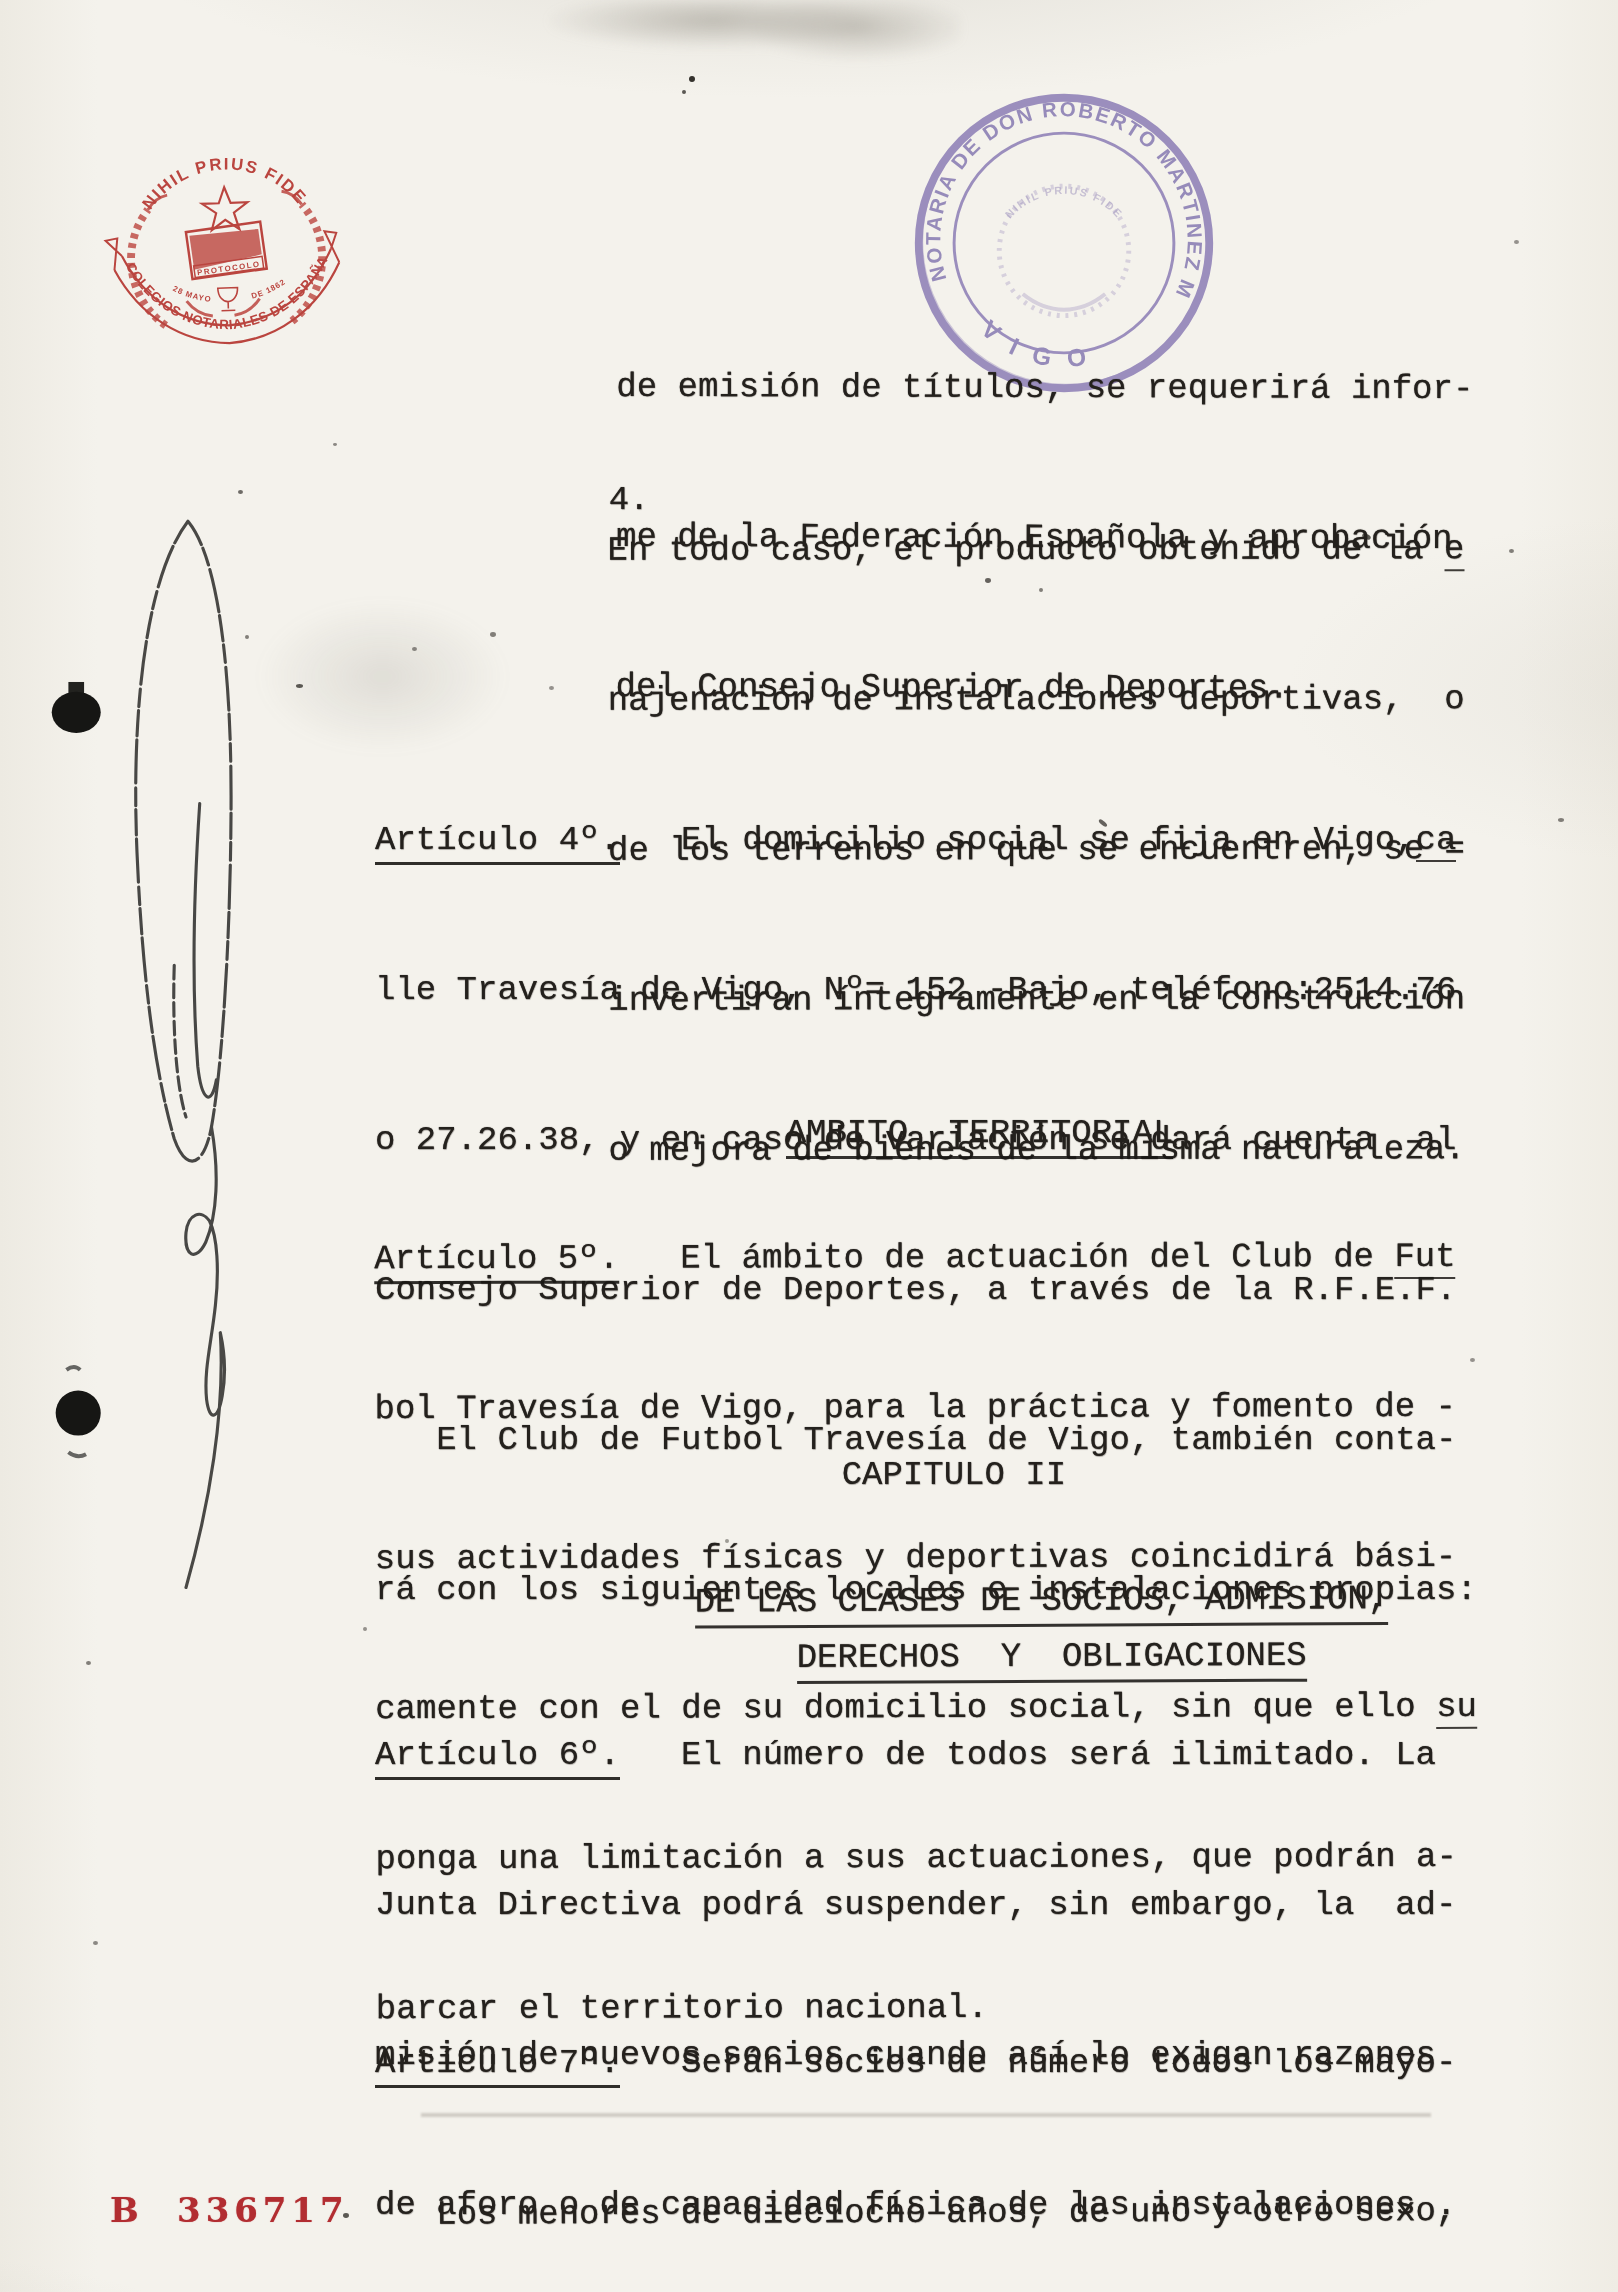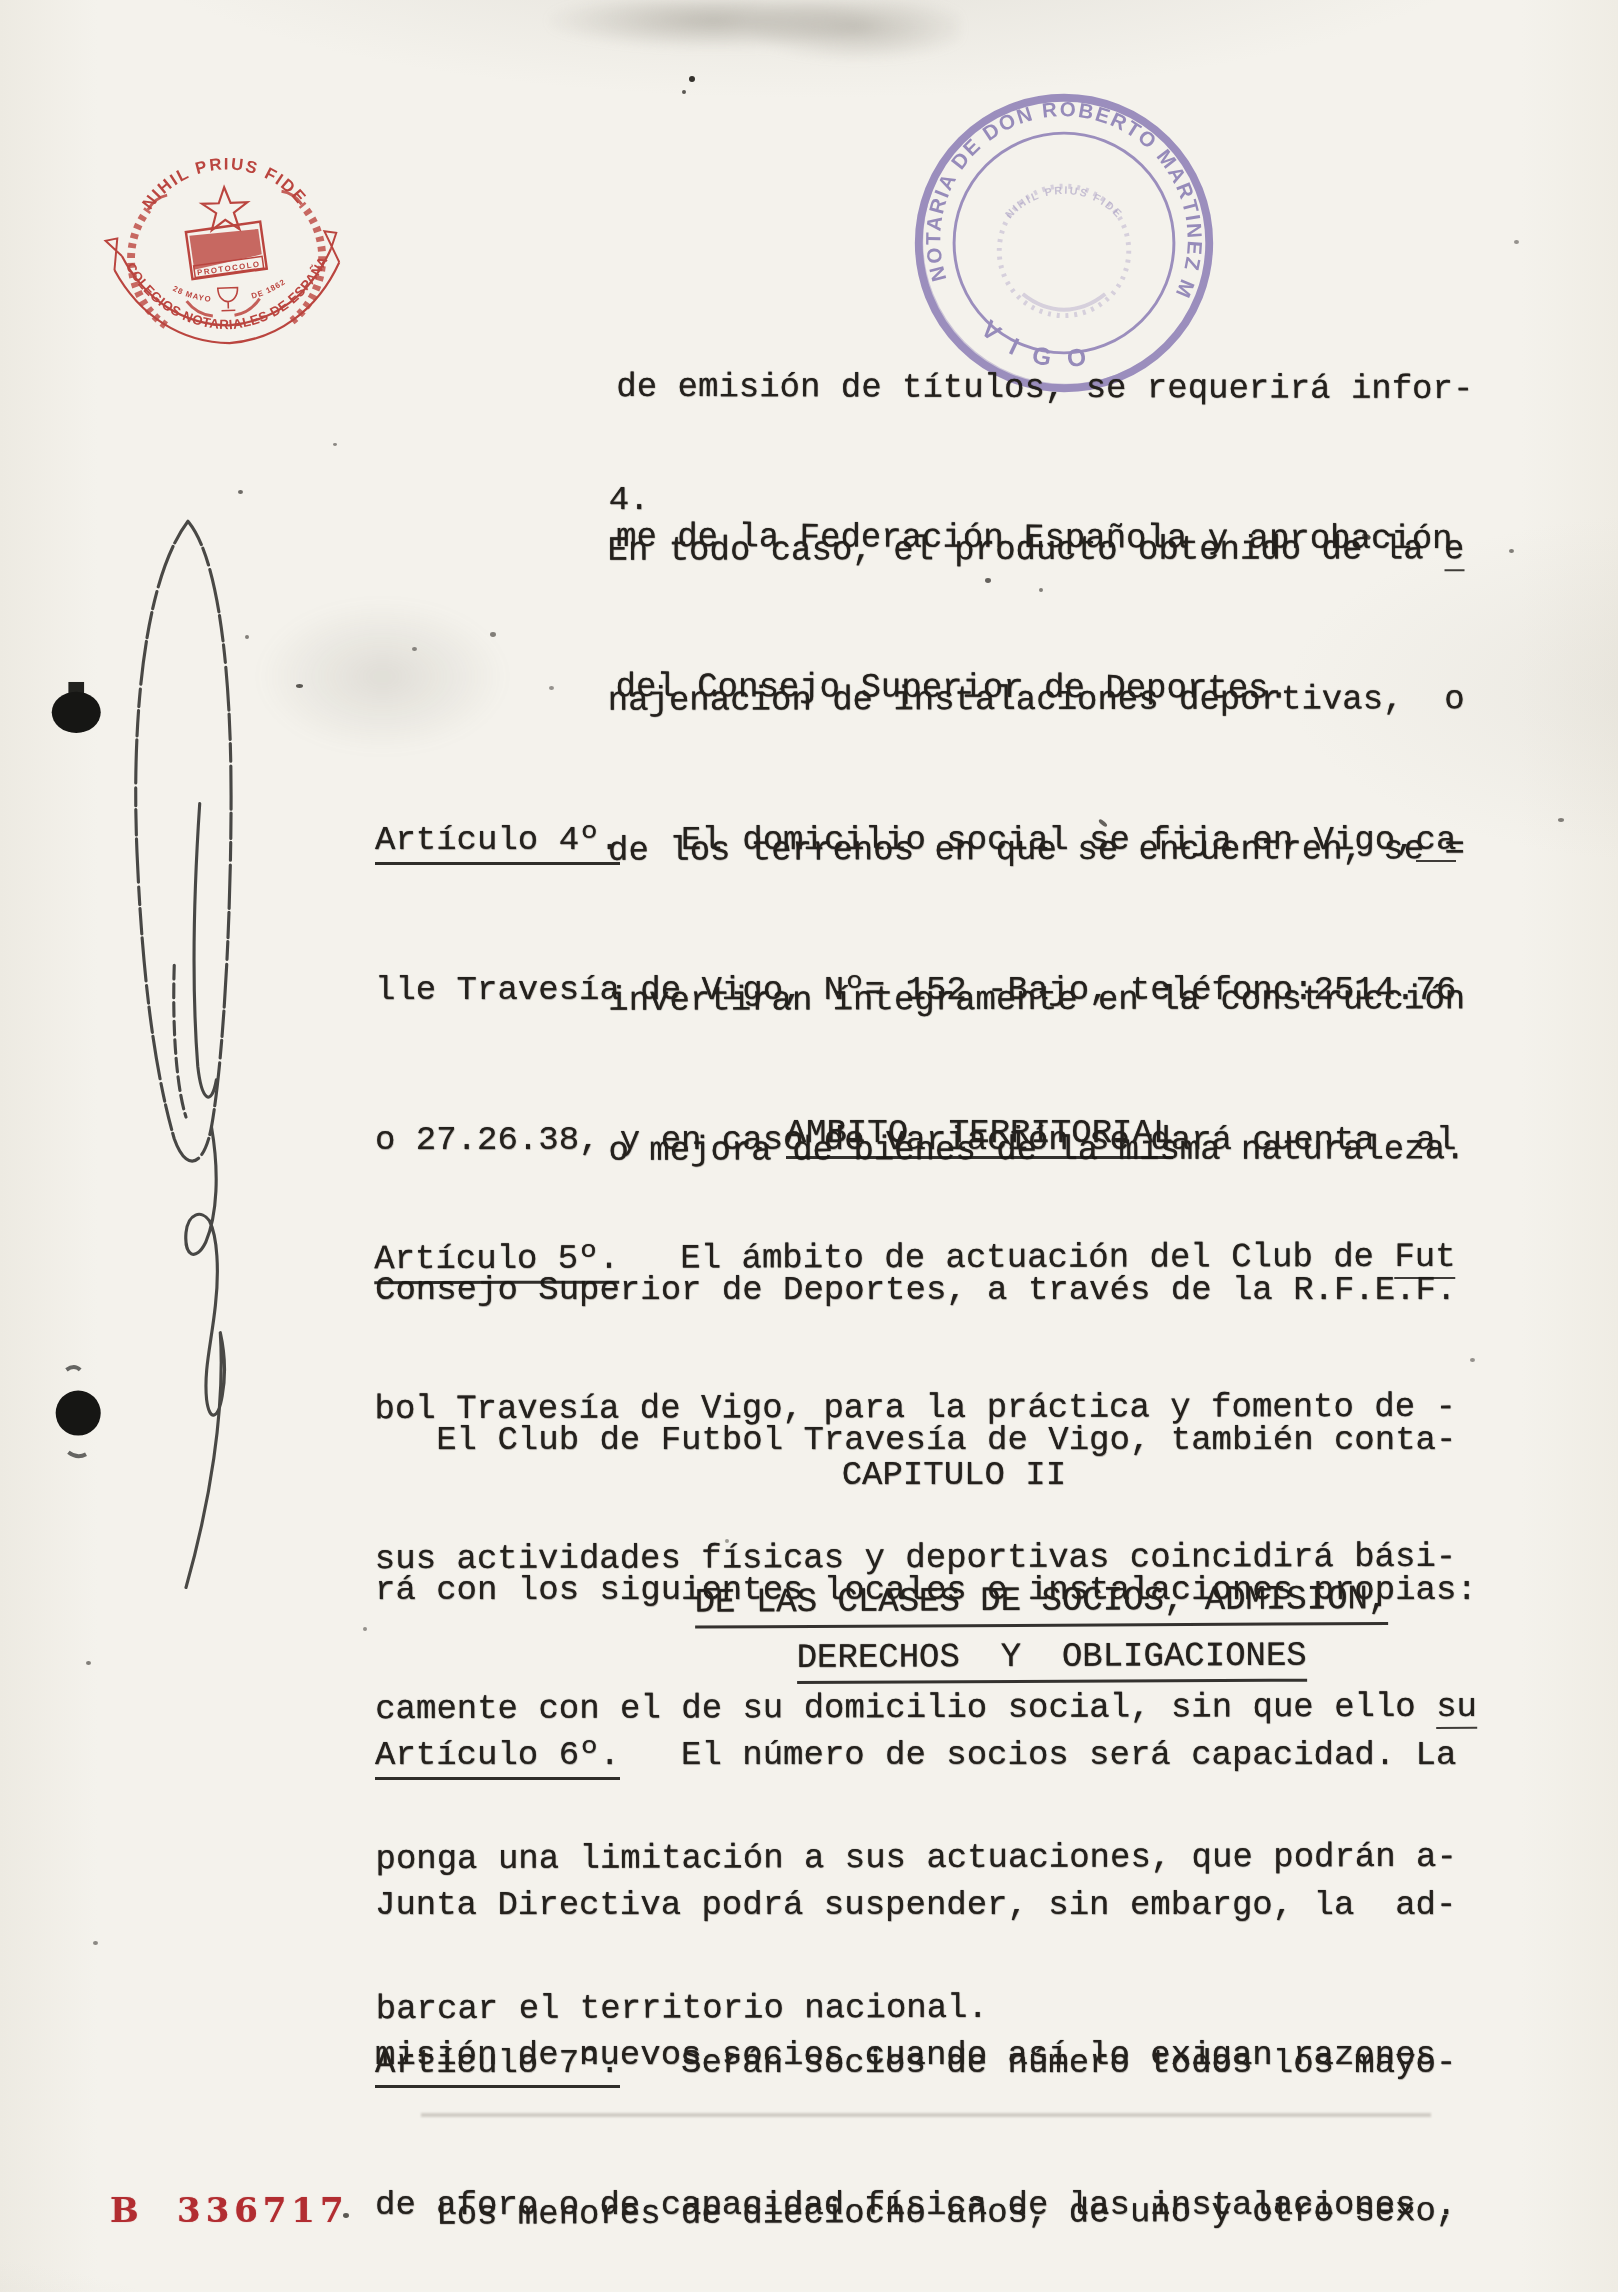--- a/index.html
+++ b/index.html
@@ -208,21 +208,21 @@
     <span>CAPITULO II</span>
   </div>
   <div class="tw txt" style="left:613px;top:1526px;transform:rotate(-.3deg);">
     <span class="hud">DE LAS CLASES DE SOCIOS, ADMISION,</span>
   </div>
   <div class="tw txt" style="left:715px;top:1582px;transform:rotate(-.25deg);">
     <span class="hud">DERECHOS  Y  OBLIGACIONES</span>
   </div>
 
   <div class="tw txt" style="left:375px;top:1630px;">
-    <div><span class="lbl">Artículo 6º.</span><span>   El número de socios será capacidad. La</span></div>
+    <div><span class="lbl">Artículo 6º.</span><span>   El número de todos será ilimitado. La</span></div>
     <div>Junta Directiva podrá suspender, sin embargo, la  ad-</div>
     <div>misión de nuevos socios cuando así lo exigan razones</div>
     <div>de aforo o de capacidad física de las instalaciones .</div>
     
     
   </div>
 
   <div class="tw txt" style="left:375px;top:1938px;">
     <div><span class="lbl">Artículo 7º.</span><span>   Serán socios de número todos los mayo-</span></div>
     

